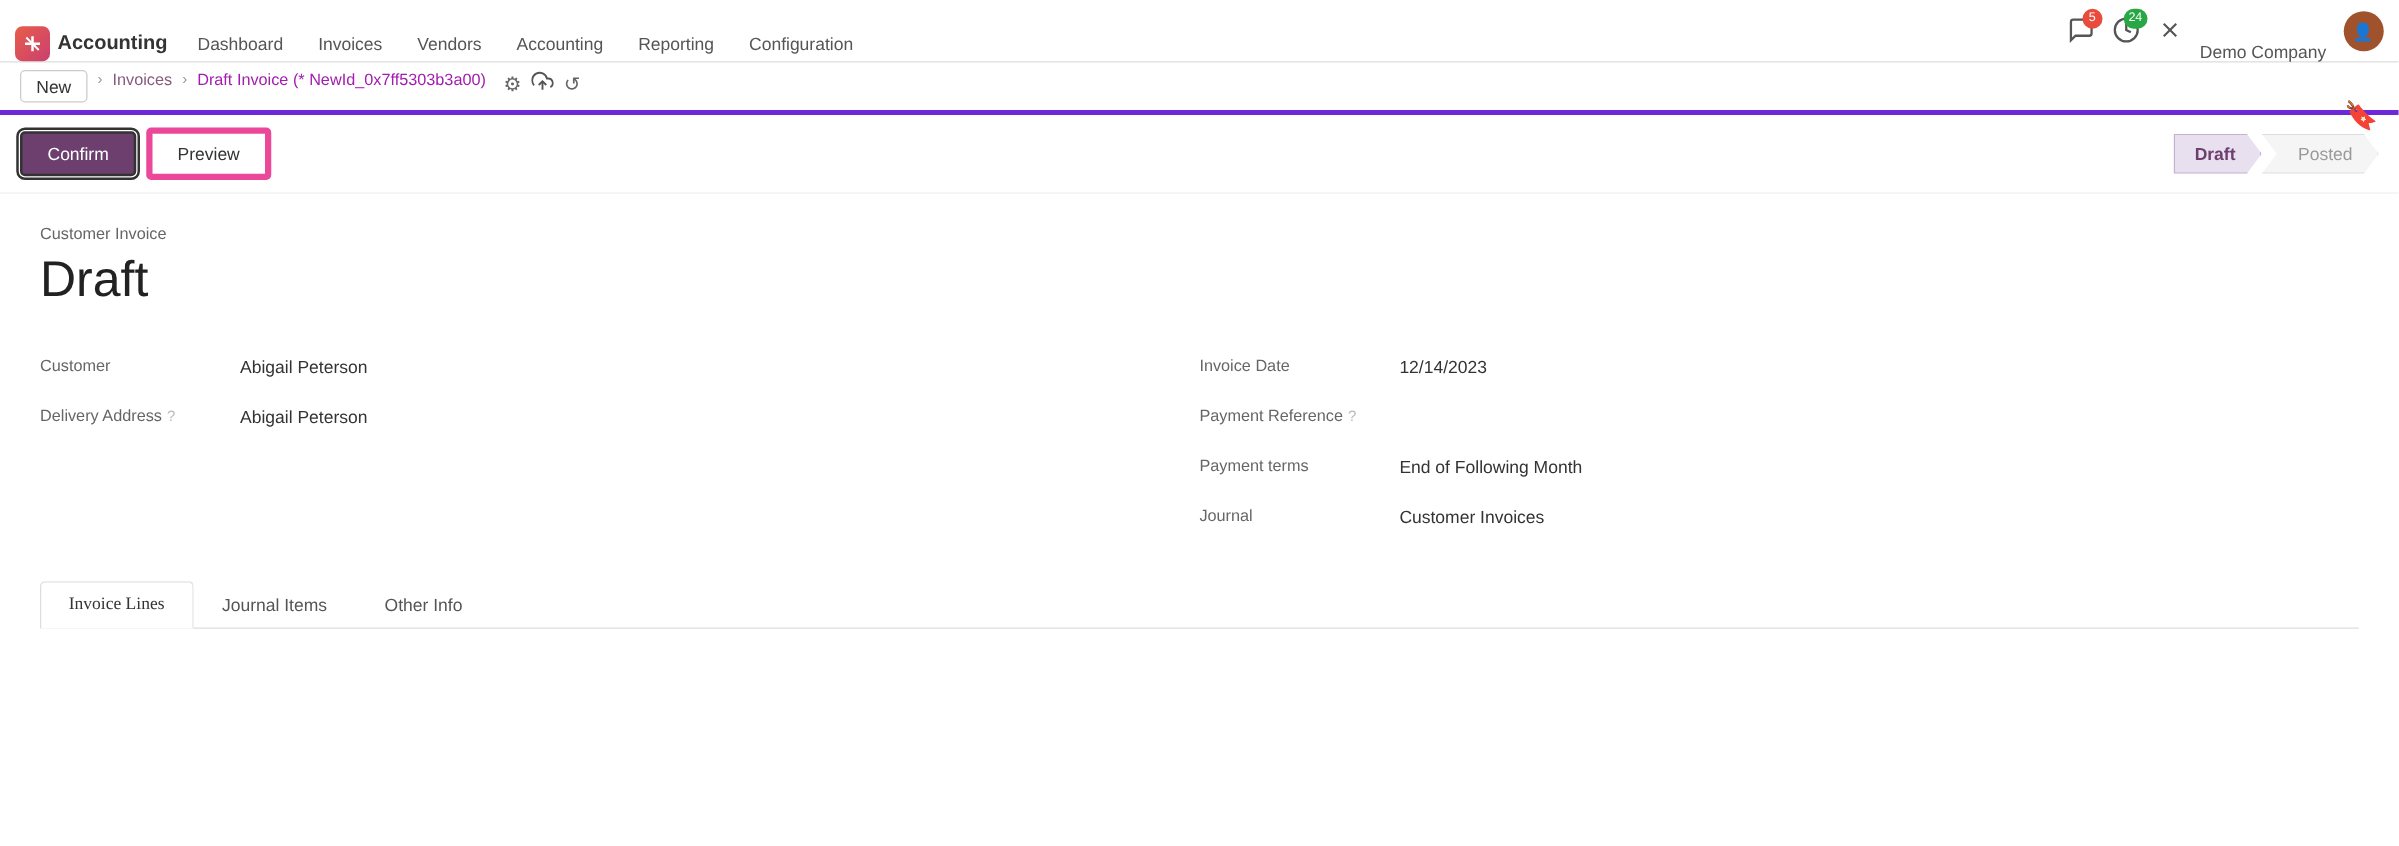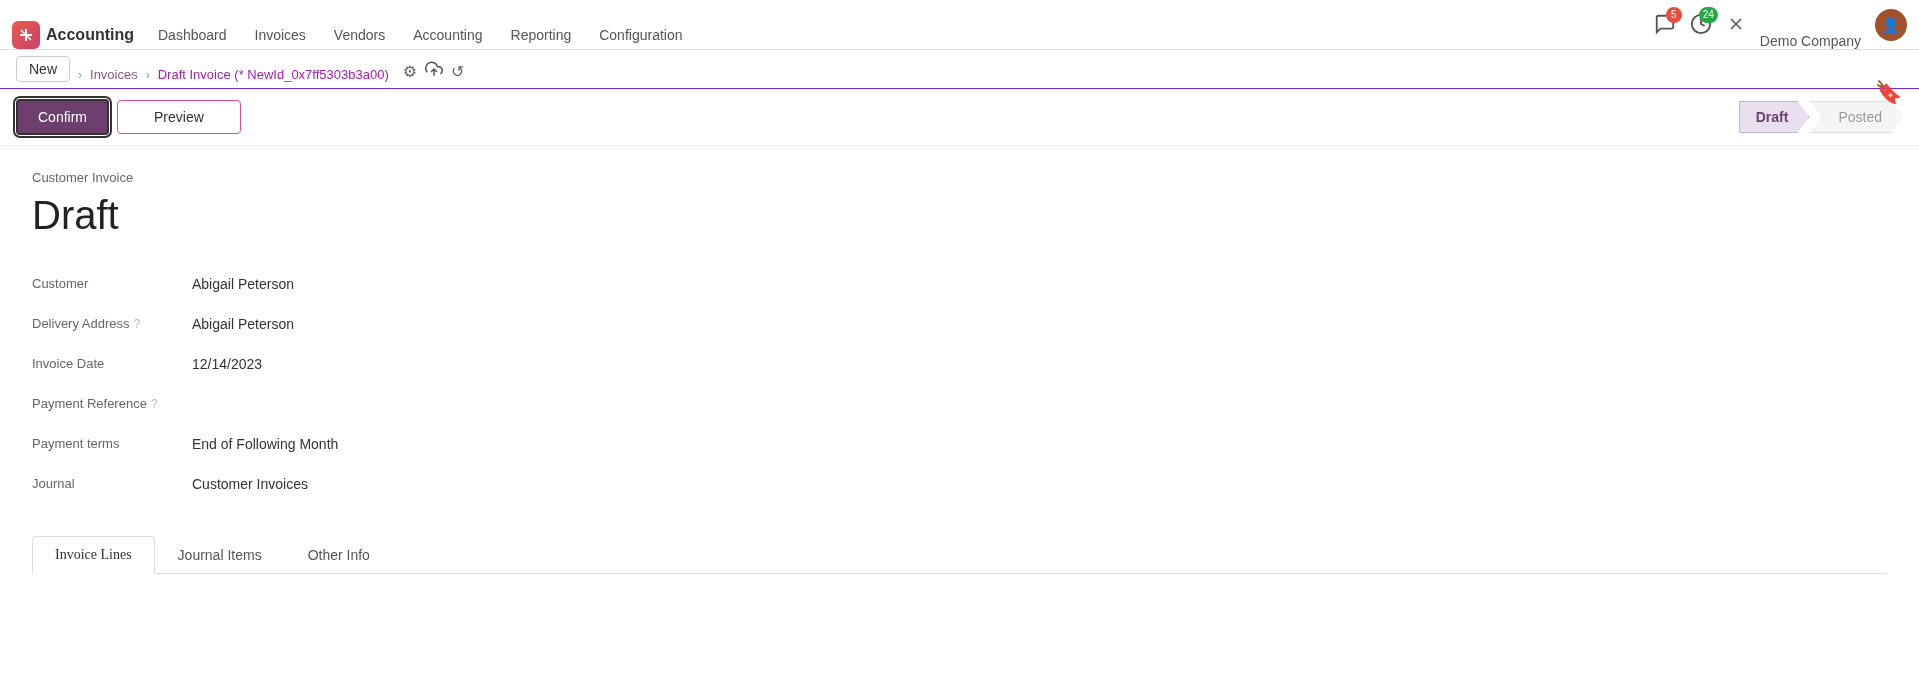--- a/index.html
+++ b/index.html
@@ -36,22 +36,22 @@
     }
     .avatar {
       width: 32px; height: 32px; border-radius: 50%;
       background: #a0522d; display: flex; align-items: center; justify-content: center;
       color: #fff; font-size: 14px; cursor: pointer;
     }
     .demo-company { font-size: 14px; color: #555; cursor: pointer; margin-top: 32px; }
 
     
     .breadcrumb-bar {
-      display: flex; align-items: flex-end; padding: 6px 16px;
-      border-bottom: 1px solid #6d28d9; gap: 8px;
+      display: flex; align-items: flex-start; padding: 6px 16px;
+      border-bottom: 4px solid #6d28d9; gap: 8px;
     }
     .btn-new {
       border: 1px solid #ccc; background: #fff; border-radius: 4px;
       padding: 4px 12px; cursor: pointer; font-size: 14px; color: #333;
     }
     .breadcrumb-link { color: #875A7B; font-size: 13px; cursor: pointer; }
     .breadcrumb-sep { color: #999; font-size: 12px; }
     .breadcrumb-current { font-size: 13px; color: #a21caf; }
     .breadcrumb-icons { display: flex; gap: 8px; align-items: center; margin-left: 6px; }
     .bread-icon { cursor: pointer; color: #666; font-size: 16px; }
@@ -61,40 +61,40 @@
       display: flex; align-items: center; padding: 10px 16px;
       border-bottom: 1px solid #eee; gap: 8px;
     }
     .btn-confirm {
       background: #6c3f6e; color: #fff; border: 2px solid #333;
       border-radius: 4px; padding: 8px 20px; cursor: pointer;
       font-size: 14px; font-weight: 500;
       outline: 2px solid #333; outline-offset: 1px;
     }
     .btn-preview {
-      background: #fff; color: #333; border: 1px solid #ec4899;
-      border-radius: 4px; padding: 8px 36px; cursor: pointer; font-size: 14px;
+      background: #fff; color: #333; border: 5px solid #ec4899;
+      border-radius: 4px; padding: 8px 20px; cursor: pointer; font-size: 14px;
     }
     .action-spacer { flex: 1; }
     .status-pipeline { display: flex; align-items: center; }
     .status-step {
       padding: 7px 20px 7px 28px; font-size: 14px; cursor: pointer;
       position: relative; clip-path: polygon(0 0, calc(100% - 12px) 0, 100% 50%, calc(100% - 12px) 100%, 0 100%, 12px 50%);
     }
     .status-step:first-child { clip-path: polygon(0 0, calc(100% - 12px) 0, 100% 50%, calc(100% - 12px) 100%, 0 100%); padding-left: 16px; }
     .status-step.active { background: #e8e0ee; color: #6c3f6e; font-weight: 600; border: 1px solid #c5b0d0; }
     .status-step.inactive { background: #f5f5f5; color: #999; border: 1px solid #ddd; }
 
     
     .main-content { padding: 24px 32px; background: #fff; }
     .invoice-type-label { font-size: 13px; color: #666; margin-bottom: 8px; }
     .invoice-title { font-size: 40px; font-weight: 300; color: #222; margin-bottom: 28px; }
 
     
-    .form-grid { display: grid; grid-template-columns: 1fr; gap: 0; }
+    .form-grid { display: grid; grid-template-columns: 1fr 1fr; gap: 0; }
     .form-left, .form-right { padding-right: 40px; }
     .form-row { display: flex; align-items: flex-start; padding: 8px 0; min-height: 40px; }
     .form-label { width: 160px; min-width: 160px; color: #666; font-size: 13px; padding-top: 2px; display: flex; align-items: center; gap: 4px; }
     .form-value { flex: 1; font-size: 14px; color: #333; padding: 2px 0; }
     .help-icon { color: #bbb; font-size: 12px; cursor: help; }
 
     
     .tabs-bar {
       display: flex; border-bottom: 1px solid #ddd;
       margin-top: 30px; padding: 0 0;

